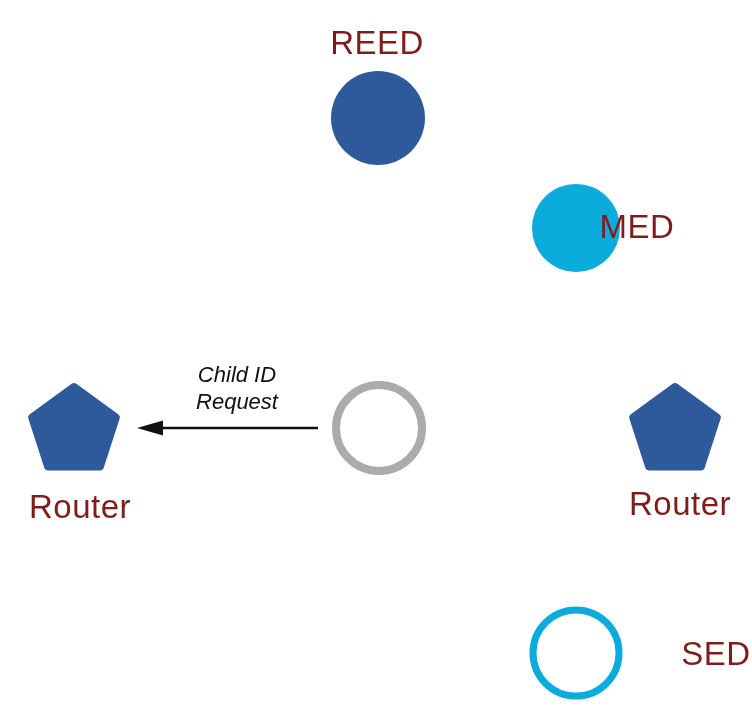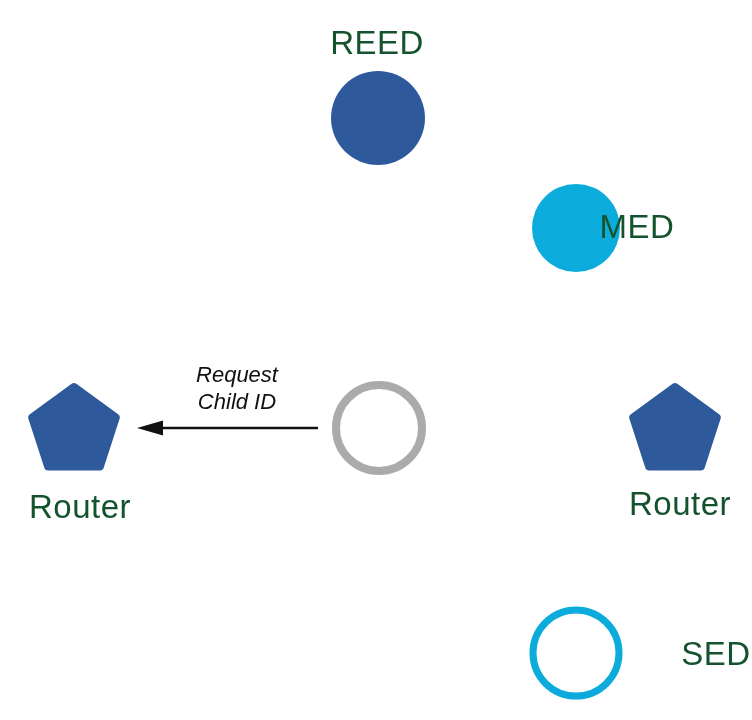--- a/index.html
+++ b/index.html
@@ -12,21 +12,21 @@
     font-family: "Liberation Sans", sans-serif;
     color: #111111;
   }
   .stage svg { position: absolute; left: 0; top: 0; }
   .node-label {
     position: absolute;
     transform: translateX(-50%);
     font-size: 33px;
     font-weight: 400;
     letter-spacing: 0.5px;
-    color: #14532d;
+    color: #7f1d1d;
     white-space: nowrap;
   }
   .arrow-label {
     position: absolute;
     left: 237px;
     top: 361px;
     transform: translateX(-50%);
     font-size: 22px;
     font-style: italic;
     line-height: 27px;
@@ -62,17 +62,17 @@
 
   <div class="node-label" style="left:637px; top:208px;">MED</div>
 
   <div class="node-label" style="left:80px; top:488px;">Router</div>
 
   <div class="node-label" style="left:680px; top:485px;">Router</div>
 
   <div class="node-label" style="left:676px; top:635px;margin-left:40px;">SED</div>
 
   <div class="arrow-label">
+    <div>Child ID</div>
     <div>Request</div>
-    <div>Child ID</div>
   </div>
 
 </div>
 
 </body></html>

